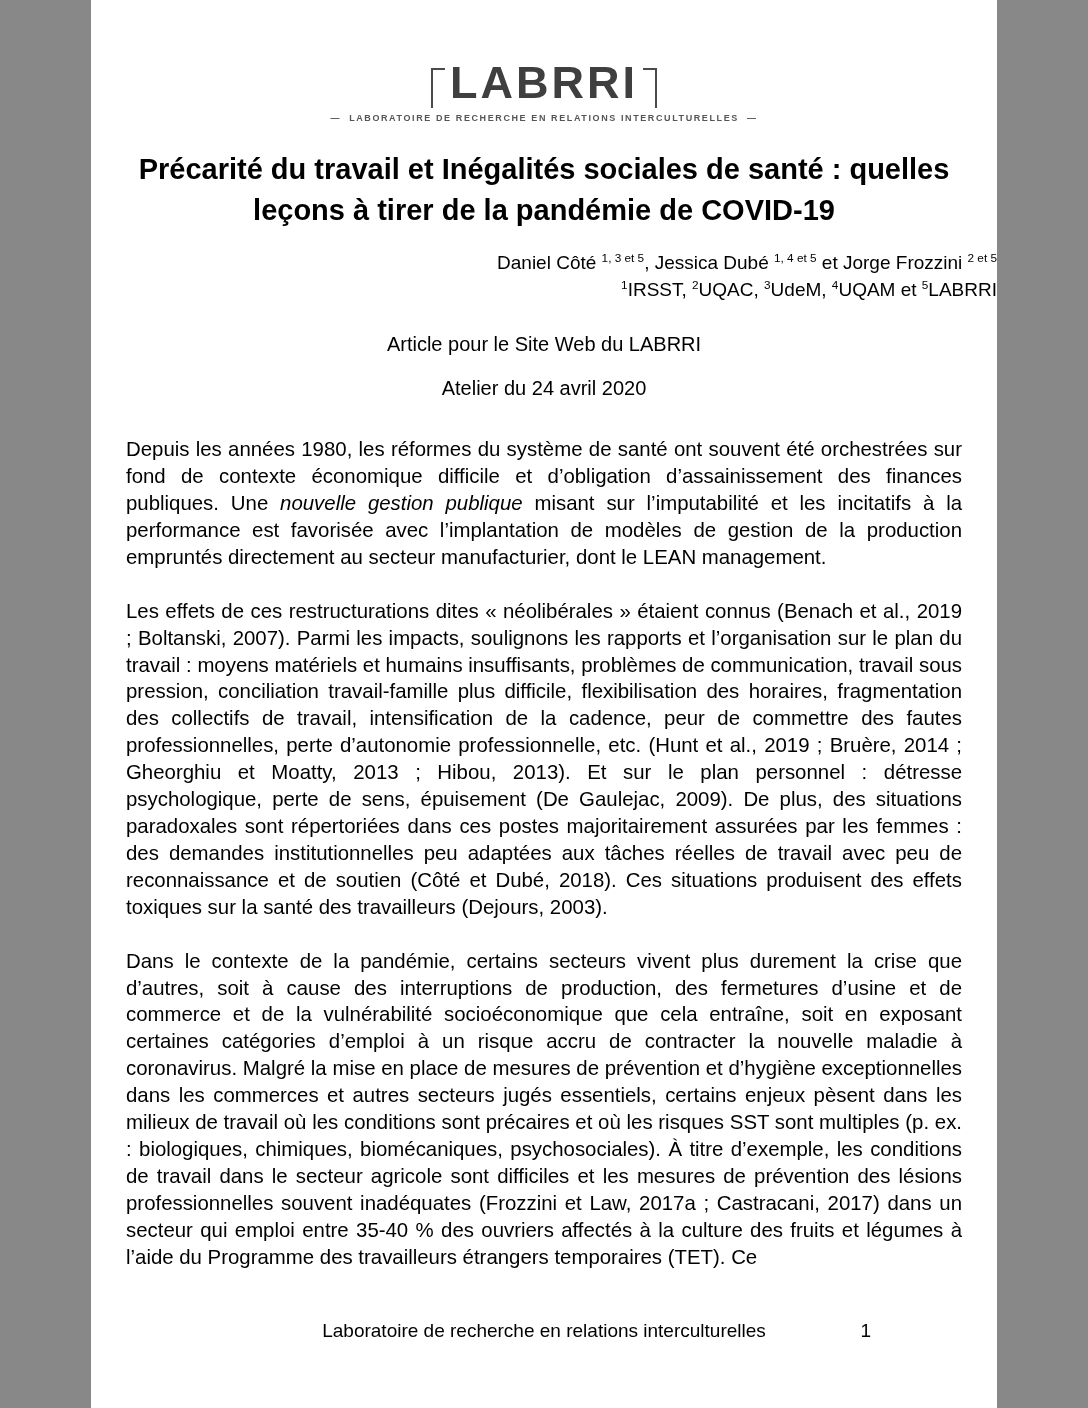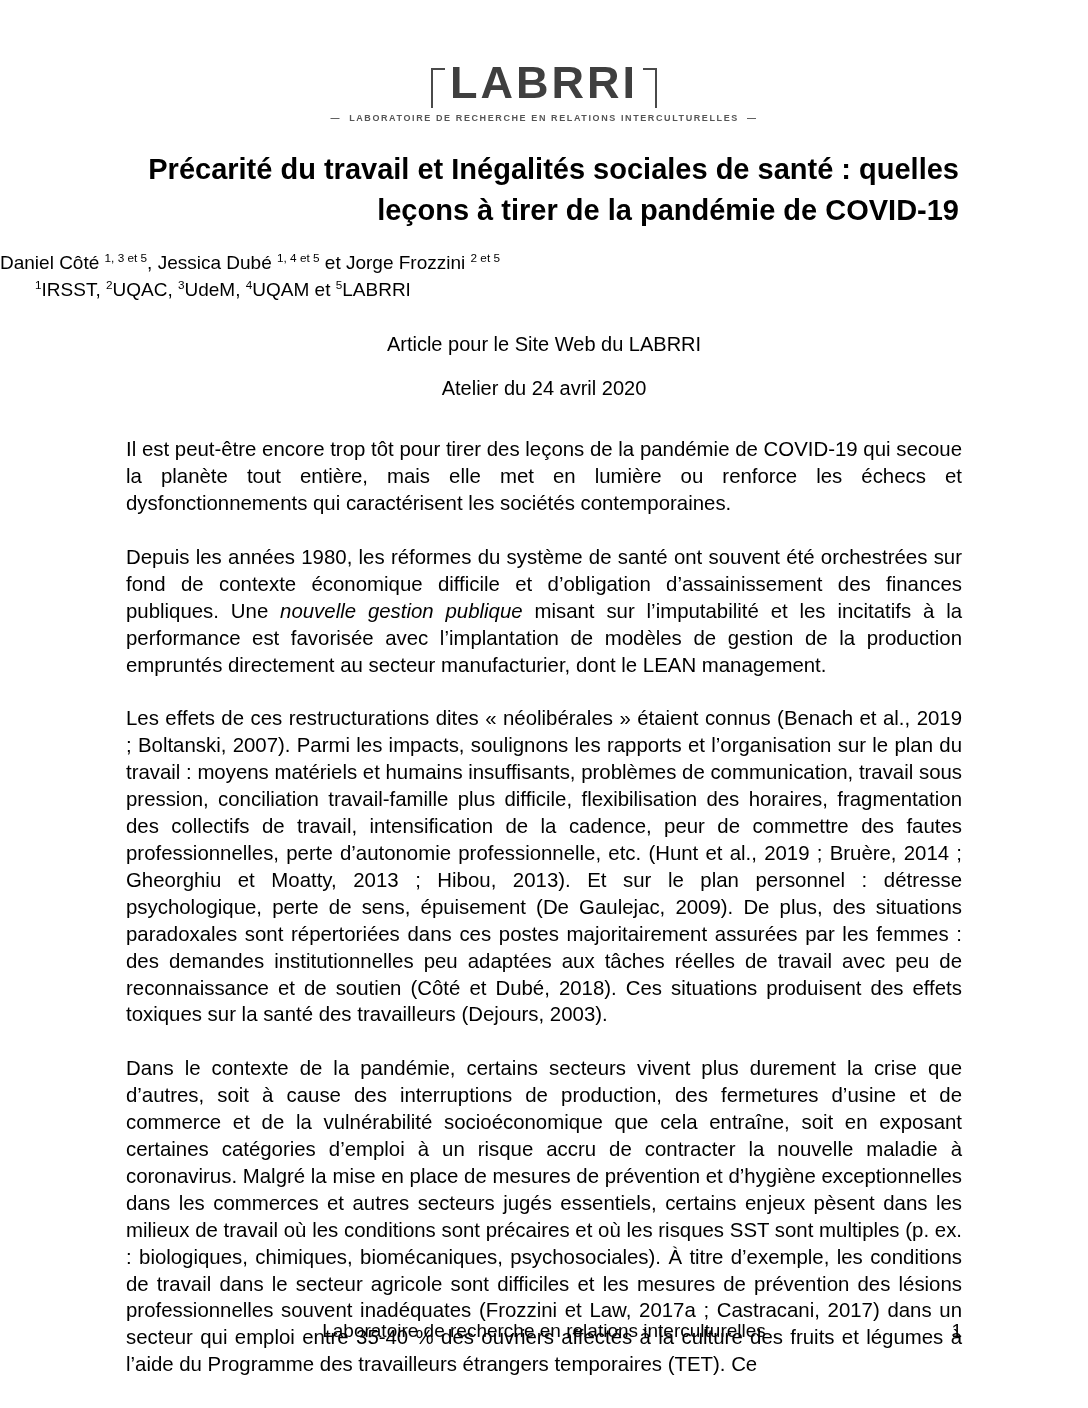--- a/index.html
+++ b/index.html
@@ -1,19 +1,19 @@
 <!DOCTYPE html>
 <html lang="fr"><head>
 <meta charset="utf-8">
 <style>
   * { margin:0; padding:0; box-sizing:border-box; }
   html,body { background:#888; }
   .page {
     position:relative;
-    width:1088px; height:1408px;
+    width:906px; height:1408px;
     margin:0 auto;
     background:#ffffff;
     font-family:"Liberation Sans", sans-serif;
     color:#000;
     overflow:hidden;
   }
   
   .logo { margin-top:60px; text-align:center; }
   .logo-row { display:inline-flex; align-items:flex-start; }
   .bracket {
@@ -29,23 +29,23 @@
   .logo-tagline {
     margin-top:1px;
     font-size:9px; letter-spacing:1.6px;
     color:#555; font-weight:bold;
     display:flex; justify-content:center; gap:8px; align-items:center;
   }
   
   .title {
     margin:26px auto 0; max-width:830px;
     font-size:29px; font-weight:bold; line-height:1.4;
-    text-align:right;
+    text-align:center;
   }
-  .authors { text-align:left; font-size:19px; }
+  .authors { text-align:right; font-size:19px; }
   .authors-line { margin-top:22px; }
   .affiliations-line { margin-top:5px;padding-left:35px; }
   sup { font-size:0.62em; vertical-align:super; line-height:0; }
   .article-info { text-align:center; font-size:20px; }
   .article-info.first { margin-top:32px; }
   .article-info.second { margin-top:21px; }
   
   main {
     margin:36px auto 0;
     width:836px;
@@ -84,21 +84,20 @@
     <h1 class="title">Précarité du travail et Inégalités sociales de santé : quelles leçons à tirer de la pandémie de COVID-19</h1>
 
     <p class="authors authors-line"><span>Daniel Côté </span><sup>1, 3 et 5</sup><span>, Jessica Dubé </span><sup>1, 4 et 5</sup><span> et Jorge Frozzini </span><sup>2 et 5</sup></p>
     <p class="authors affiliations-line"><sup>1</sup><span>IRSST, </span><sup>2</sup><span>UQAC, </span><sup>3</sup><span>UdeM, </span><sup>4</sup><span>UQAM et </span><sup>5</sup><span>LABRRI</span></p>
 
     <p class="article-info first">Article pour le Site Web du LABRRI</p>
     <p class="article-info second">Atelier du 24 avril 2020</p>
   </header>
 
   <main>
-    <p><span>Il est peut-être encore trop tôt pour tirer des leçons de la pandémie de COVID-19 qui secoue la planète tout entière, mais elle met en lumière ou renforce les échecs et dysfonctionnements qui caractérisent les sociétés contemporaines.</span></p>
     <p><span>Depuis les années 1980, les réformes du système de santé ont souvent été orchestrées sur fond de contexte économique difficile et d’obligation d’assainissement des finances publiques. Une </span><span class="italic">nouvelle gestion publique</span><span> misant sur l’imputabilité et les incitatifs à la performance est favorisée avec l’implantation de modèles de gestion de la production empruntés directement au secteur manufacturier, dont le LEAN management.</span></p>
     <p><span>Les effets de ces restructurations dites « néolibérales » étaient connus (Benach et al., 2019 ; Boltanski, 2007). Parmi les impacts, soulignons les rapports et l’organisation sur le plan du travail : moyens matériels et humains insuffisants, problèmes de communication, travail sous pression, conciliation travail-famille plus difficile, flexibilisation des horaires, fragmentation des collectifs de travail, intensification de la cadence, peur de commettre des fautes professionnelles, perte d’autonomie professionnelle, etc. (Hunt et al., 2019 ; Bruère, 2014 ; Gheorghiu et Moatty, 2013 ; Hibou, 2013). Et sur le plan personnel : détresse psychologique, perte de sens, épuisement (De Gaulejac, 2009). De plus, des situations paradoxales sont répertoriées dans ces postes majoritairement assurées par les femmes : des demandes institutionnelles peu adaptées aux tâches réelles de travail avec peu de reconnaissance et de soutien (Côté et Dubé, 2018). Ces situations produisent des effets toxiques sur la santé des travailleurs (Dejours, 2003).</span></p>
     <p><span>Dans le contexte de la pandémie, certains secteurs vivent plus durement la crise que d’autres, soit à cause des interruptions de production, des fermetures d’usine et de commerce et de la vulnérabilité socioéconomique que cela entraîne, soit en exposant certaines catégories d’emploi à un risque accru de contracter la nouvelle maladie à coronavirus. Malgré la mise en place de mesures de prévention et d’hygiène exceptionnelles dans les commerces et autres secteurs jugés essentiels, certains enjeux pèsent dans les milieux de travail où les conditions sont précaires et où les risques SST sont multiples (p. ex. : biologiques, chimiques, biomécaniques, psychosociales). À titre d’exemple, les conditions de travail dans le secteur agricole sont difficiles et les mesures de prévention des lésions professionnelles souvent inadéquates (Frozzini et Law, 2017a ; Castracani, 2017) dans un secteur qui emploi entre 35-40 % des ouvriers affectés à la culture des fruits et légumes à l’aide du Programme des travailleurs étrangers temporaires (TET). Ce</span></p>
   </main>
 
   <footer>
     <span class="footer-lab">Laboratoire de recherche en relations interculturelles</span>
     <span class="footer-page">1</span>
   </footer>
 

